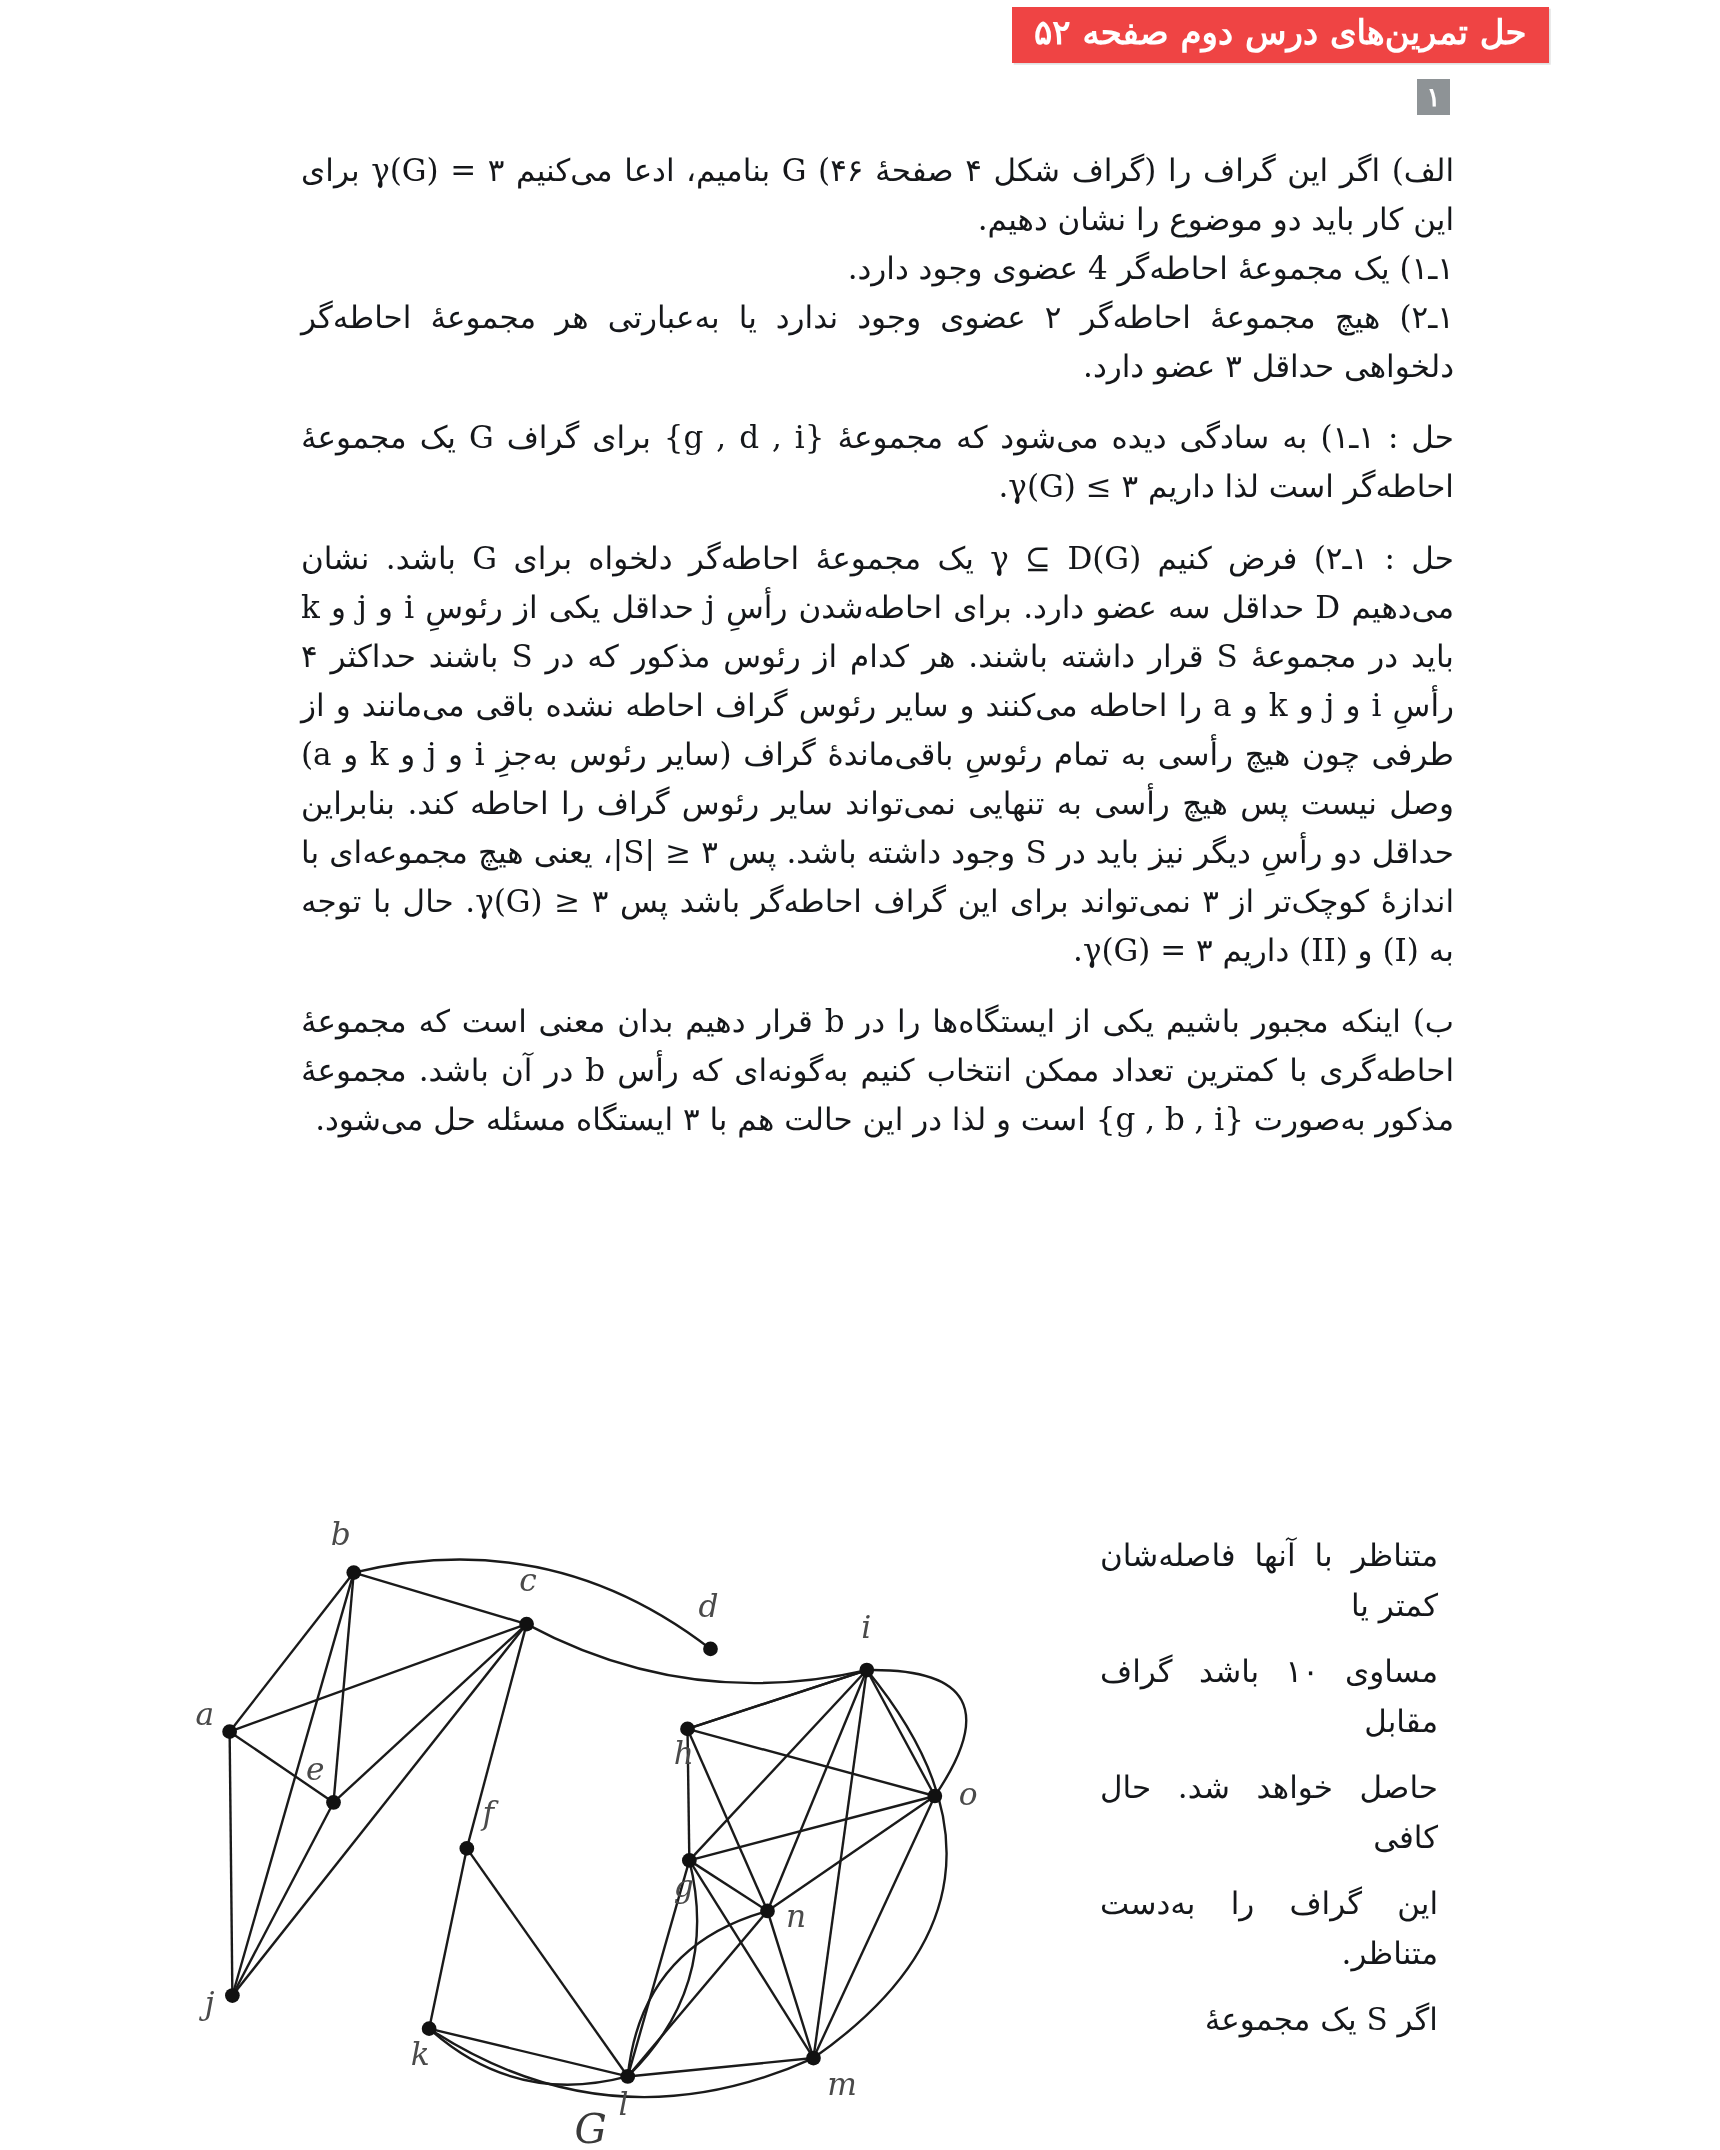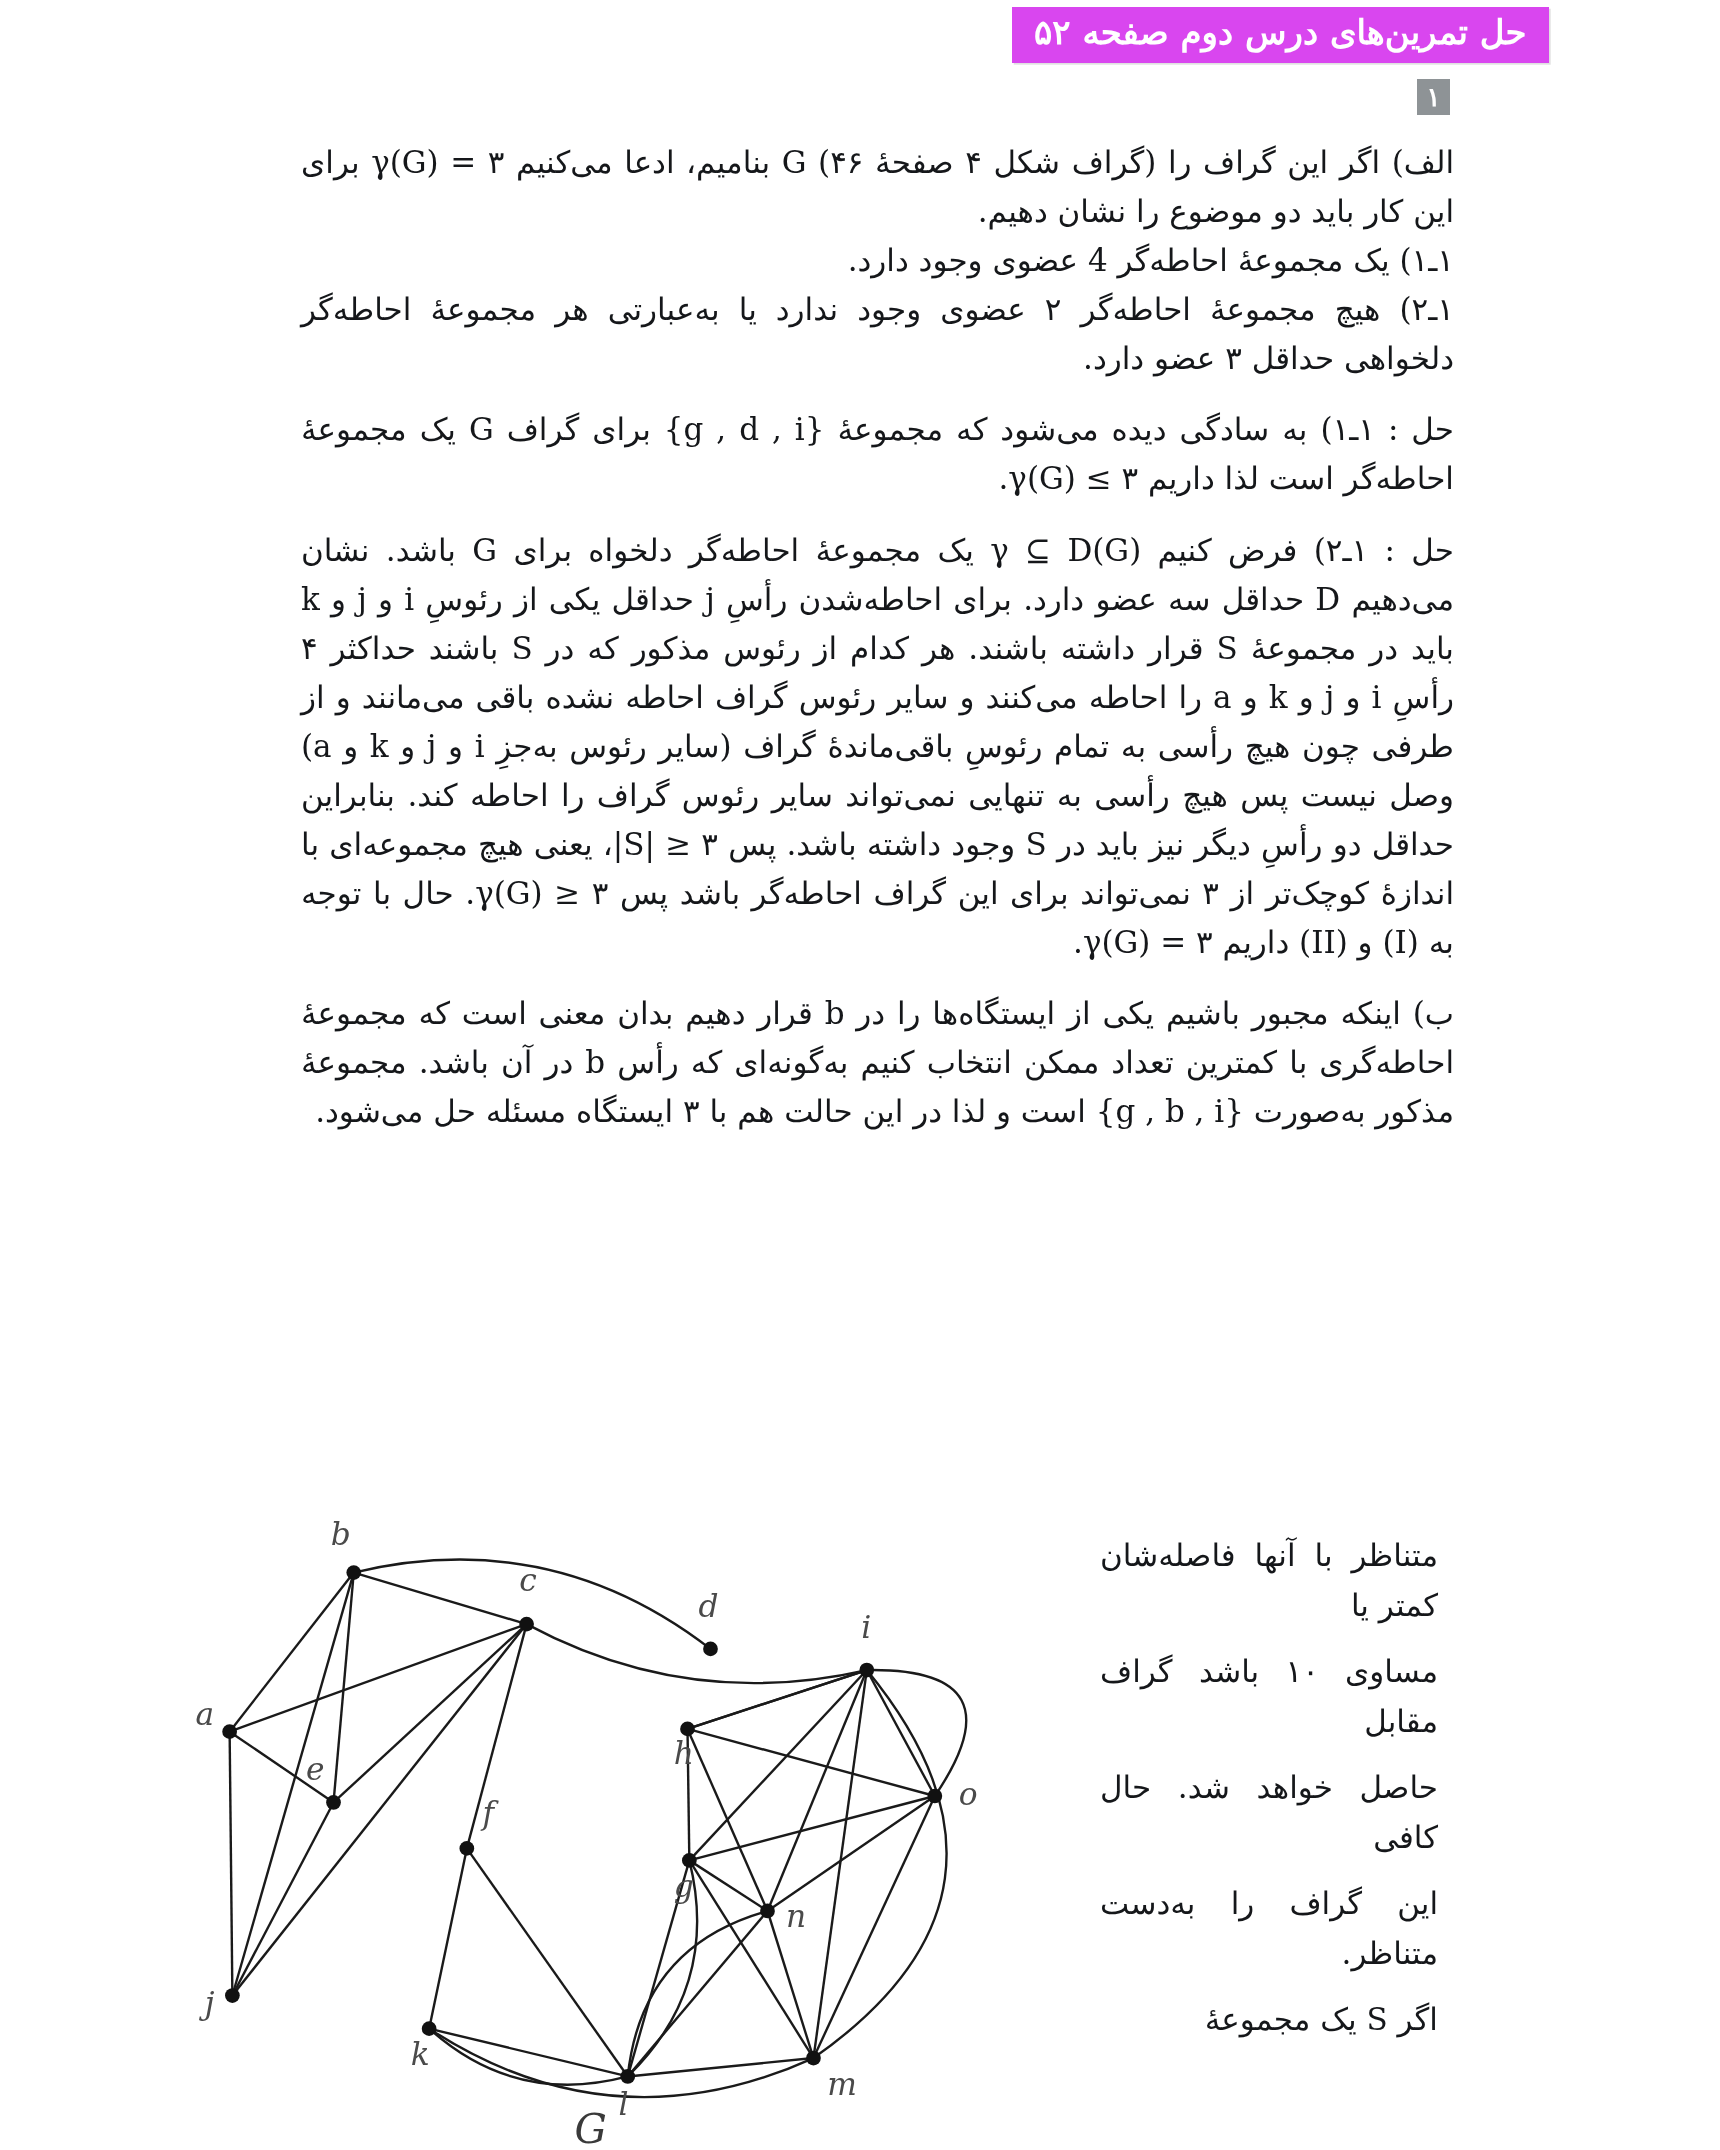--- a/index.html
+++ b/index.html
@@ -6,21 +6,21 @@
   body{
     width:1721px;height:2151px;position:relative;overflow:hidden;
     font-family:"DejaVu Serif","Liberation Serif",serif;
     color:#111;
   }
   .page{position:absolute;inset:0;}
 
   
   .header-band{
     position:absolute;top:6.9px;right:172px;
-    background:#d946ef;color:#fff;
+    background:#ef4444;color:#fff;
     padding:8.6px 22.4px 13.8px 22.4px;
     font-size:34px;font-weight:700;
     direction:rtl;letter-spacing:0.4px;
     line-height:1;
     box-shadow:1.7px 1.7px 0 rgba(0,0,0,.12);
   }
 
   
   .num-box{
     display:inline-block;background:#8e9396;color:#fff;
@@ -31,21 +31,21 @@
   .marker-1{position:absolute;top:79px;right:271px;}
 
   
   .body-text{
     position:absolute;direction:rtl;text-align:justify;
     font-size:31px;line-height:49px;
     color:#15171a;
     font-family:"DejaVu Serif","Liberation Serif",serif;
   }
   #block-1{top:138px;right:267px;width:1153px;}
-  #block-1 p{margin:0 0 0 0;}
+  #block-1 p{margin:8px 0 0 0;}
   #block-1 p + p{margin-top:0;}
 
   .spaced-para{margin-top:22.4px !important;}
 
   
   #block-2{
     top:1454px;right:267px;width:1153px;
   }
   #q2-col{
     position:absolute;top:1514px;right:267px;width:370px;

